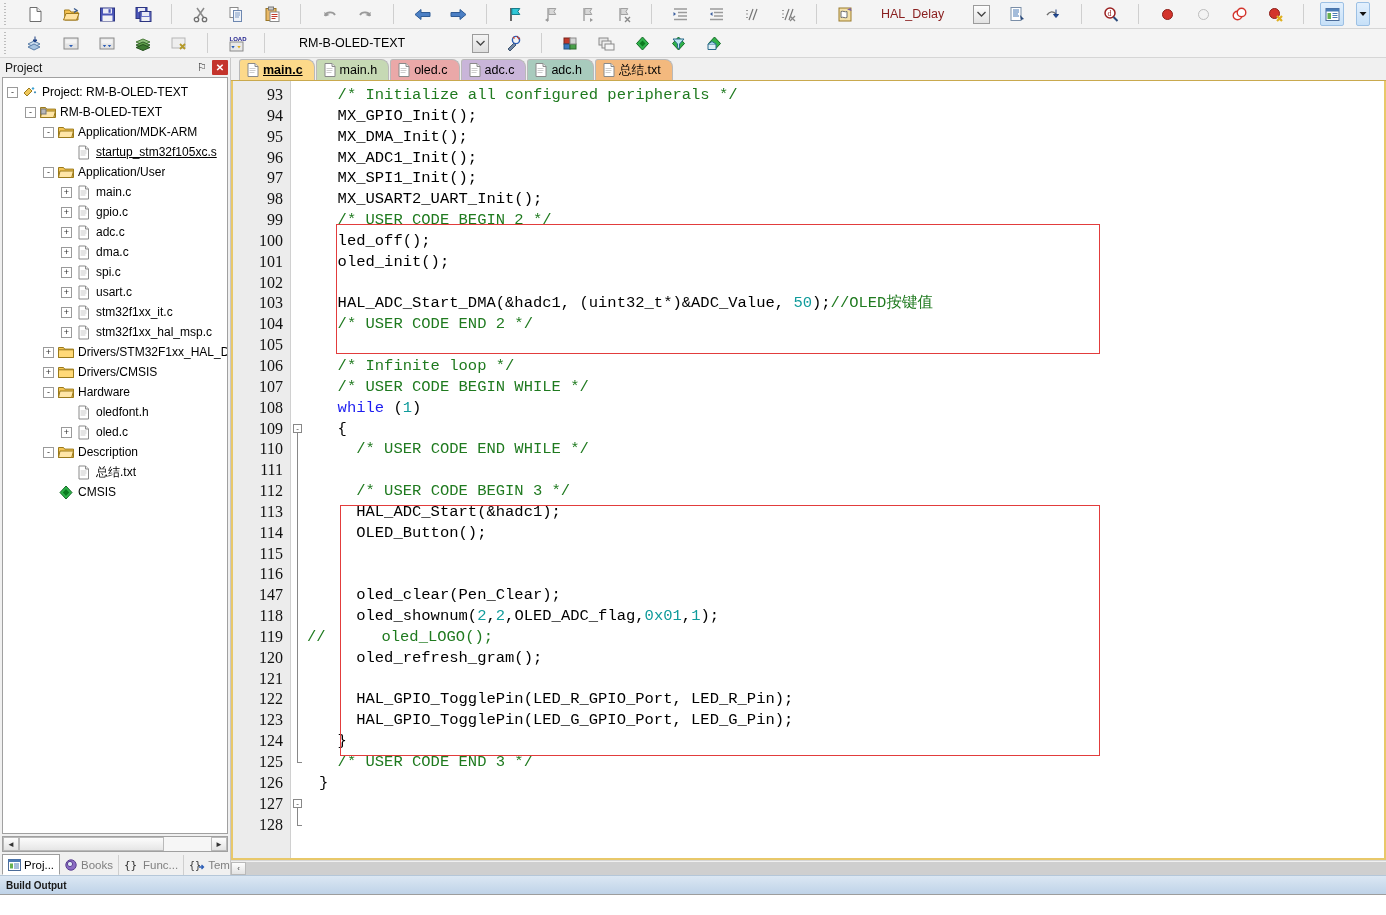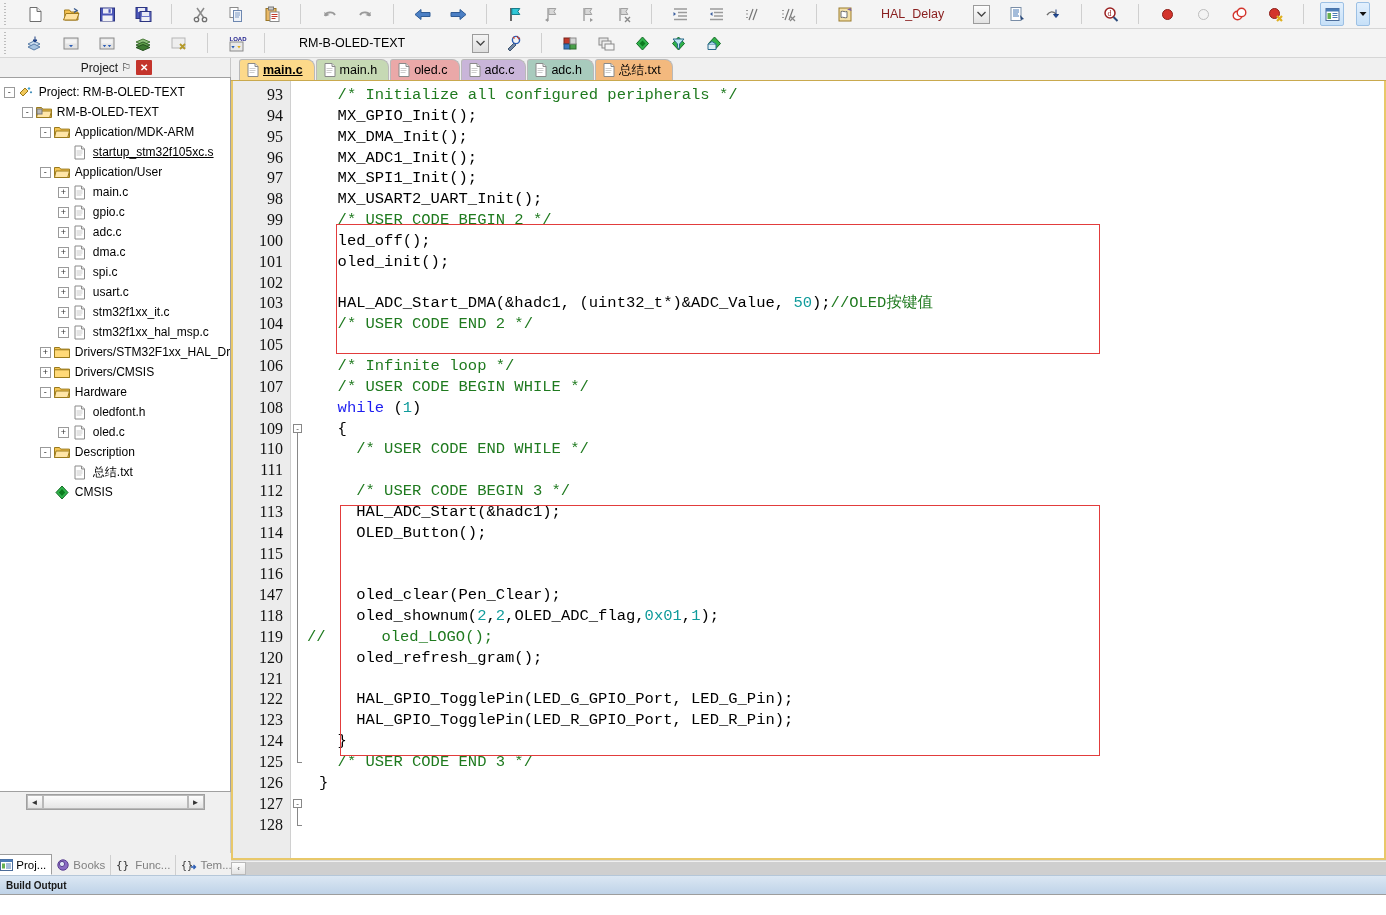--- a/index.html
+++ b/index.html
@@ -56,21 +56,20 @@
 
   
   .mainrow { flex: 1 1 auto; display: flex; min-height: 0; background:#f0f0f0; }
 
   
   .projpane {
     width: 231px; flex: 0 0 231px;
     display: flex; flex-direction: column;
     background: #f0f0f0;
     border-right: 1px solid #c8c8c8;
-    align-items: center;
   }
   .pane-title {
     height: 19px; display:flex; align-items:center;
     padding-left:5px; font-size:12px; font-weight:normal; color:#1a1a1a;
     background:#f0f0f0;
   }
   .pane-title .spacer { flex:1 1 auto; }
   .pin-btn, .close-btn {
     width:16px;height:15px;display:flex;align-items:center;justify-content:center;margin-right:2px;
     font-size:11px;
@@ -84,21 +83,21 @@
   .tnode { display:flex; align-items:center; height:20px; white-space:nowrap; }
   .texp {
     width:11px;height:11px;flex:0 0 11px; border:1px solid #9a9a9a; background:#fff;
     display:flex;align-items:center;justify-content:center;
     font-size:9px;line-height:9px;color:#333; margin-right:3px;
   }
   .texp.none { border:none; background:transparent; }
   .ticon { width:17px;height:16px;flex:0 0 17px;margin-right:4px;display:flex;align-items:center;justify-content:center;}
   .tlabel { overflow:hidden; }
 
-  .pane-tabs { height:22px; display:flex; align-items:flex-end; padding-left:2px; background:#f0f0f0;margin-top:42px;}
+  .pane-tabs { height:22px; display:flex; align-items:flex-end; padding-left:2px; background:#f0f0f0;}
   .ptab {
     height:20px; display:flex; align-items:center; gap:3px;
     padding:0 5px; font-size:11.5px; color:#808080;
     border-right:1px solid #cfcfcf;
   }
   .ptab.sel { color:#000; background:#fff; border:1px solid #9d9d9d; border-bottom:1px solid #fff; height:21px; }
 
   .hscroll {
     height:16px; border:1px solid #a0a0a0; background:#f6f6f6; margin:2px 2px 1px 2px;
     display:flex; align-items:center;
@@ -1037,22 +1036,22 @@
               <div class="cline"><span>    </span><span class="cmt">/* USER CODE BEGIN 3 */</span></div>
               <div class="cline"><span>    HAL_ADC_Start(&amp;hadc1);</span></div>
               <div class="cline"><span>    OLED_Button();</span></div>
               <div class="cline"><span></span></div>
               <div class="cline"><span></span></div>
               <div class="cline"><span>    oled_clear(Pen_Clear);</span></div>
               <div class="cline"><span>    oled_shownum(</span><span class="num">2</span><span>,</span><span class="num">2</span><span>,OLED_ADC_flag,</span><span class="num">0x01</span><span>,</span><span class="num">1</span><span>);</span></div>
               <div class="cline"><span class="cmt" style="margin-left: -12px;">//</span><span>      </span><span class="cmt">oled_LOGO();</span></div>
               <div class="cline"><span>    oled_refresh_gram();</span></div>
               <div class="cline"><span></span></div>
+              <div class="cline"><span>    HAL_GPIO_TogglePin(LED_R_GPIO_Port, LED_R_Pin);</span></div>
               <div class="cline"><span>    HAL_GPIO_TogglePin(LED_G_GPIO_Port, LED_G_Pin);</span></div>
-              <div class="cline"><span>    HAL_GPIO_TogglePin(LED_R_GPIO_Port, LED_R_Pin);</span></div>
               <div class="cline"><span>  }</span></div>
               <div class="cline"><span>  </span><span class="cmt">/* USER CODE END 3 */</span></div>
               <div class="cline"><span>}</span></div>
               <div class="cline"><span></span></div>
             </div>
         </div>
       <div class="redbox" style="left: 103px; top: 143px; width: 764px; height: 130px; border-color: rgb(226, 60, 60);"></div>
           <div class="redbox" style="left: 107px; top: 424px; width: 760px; height: 251px; border-color: rgb(226, 60, 60);"></div>
         </div>
 

